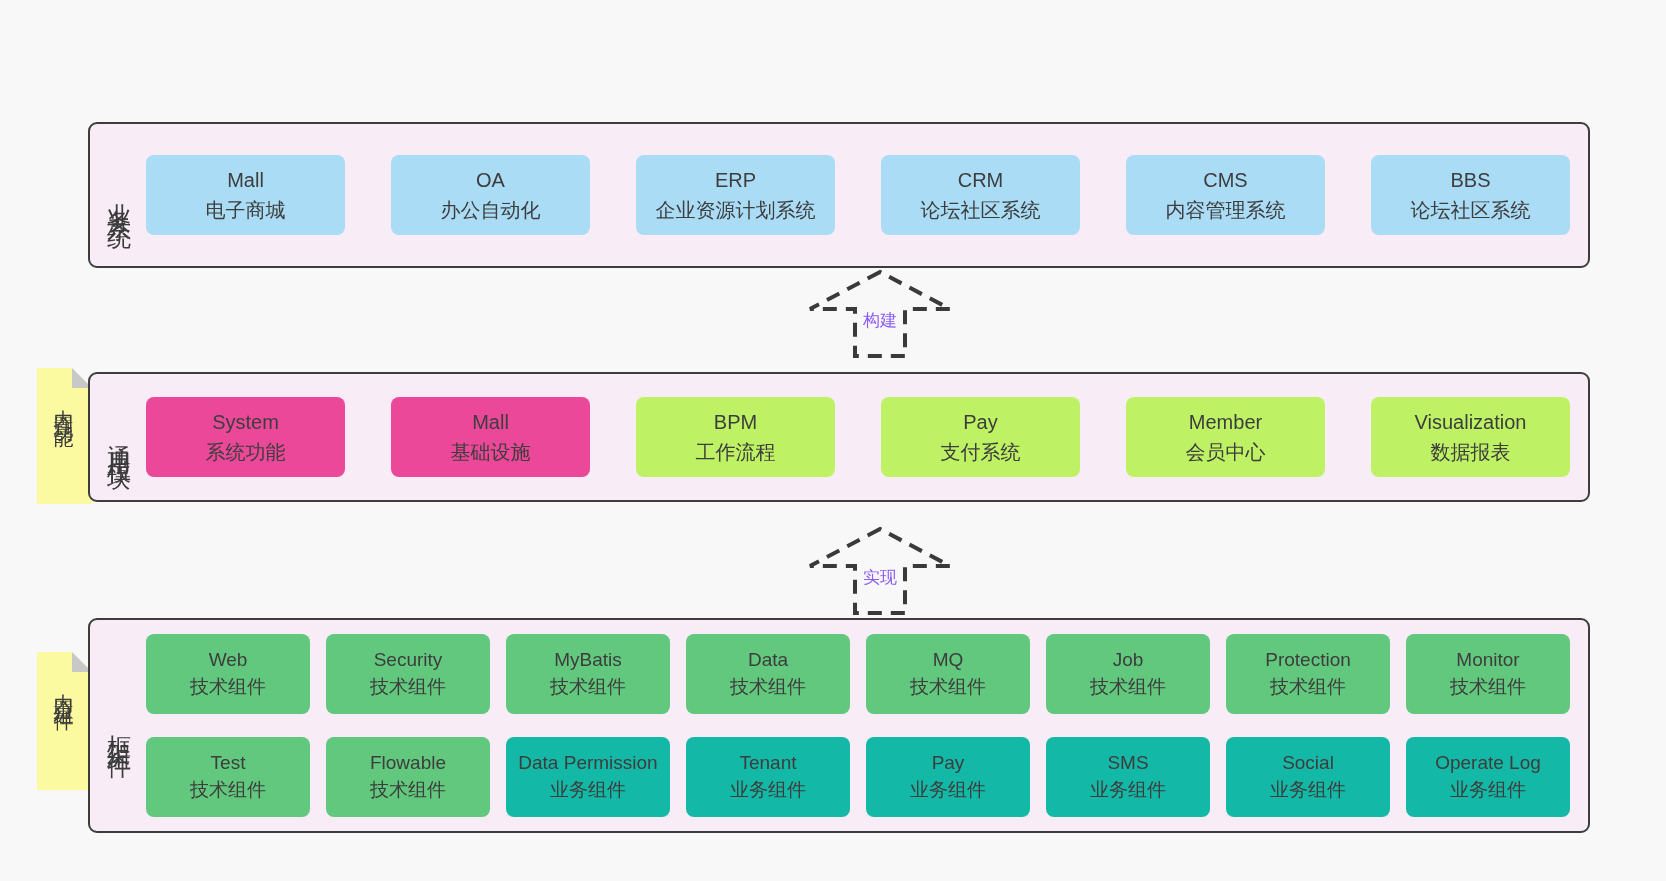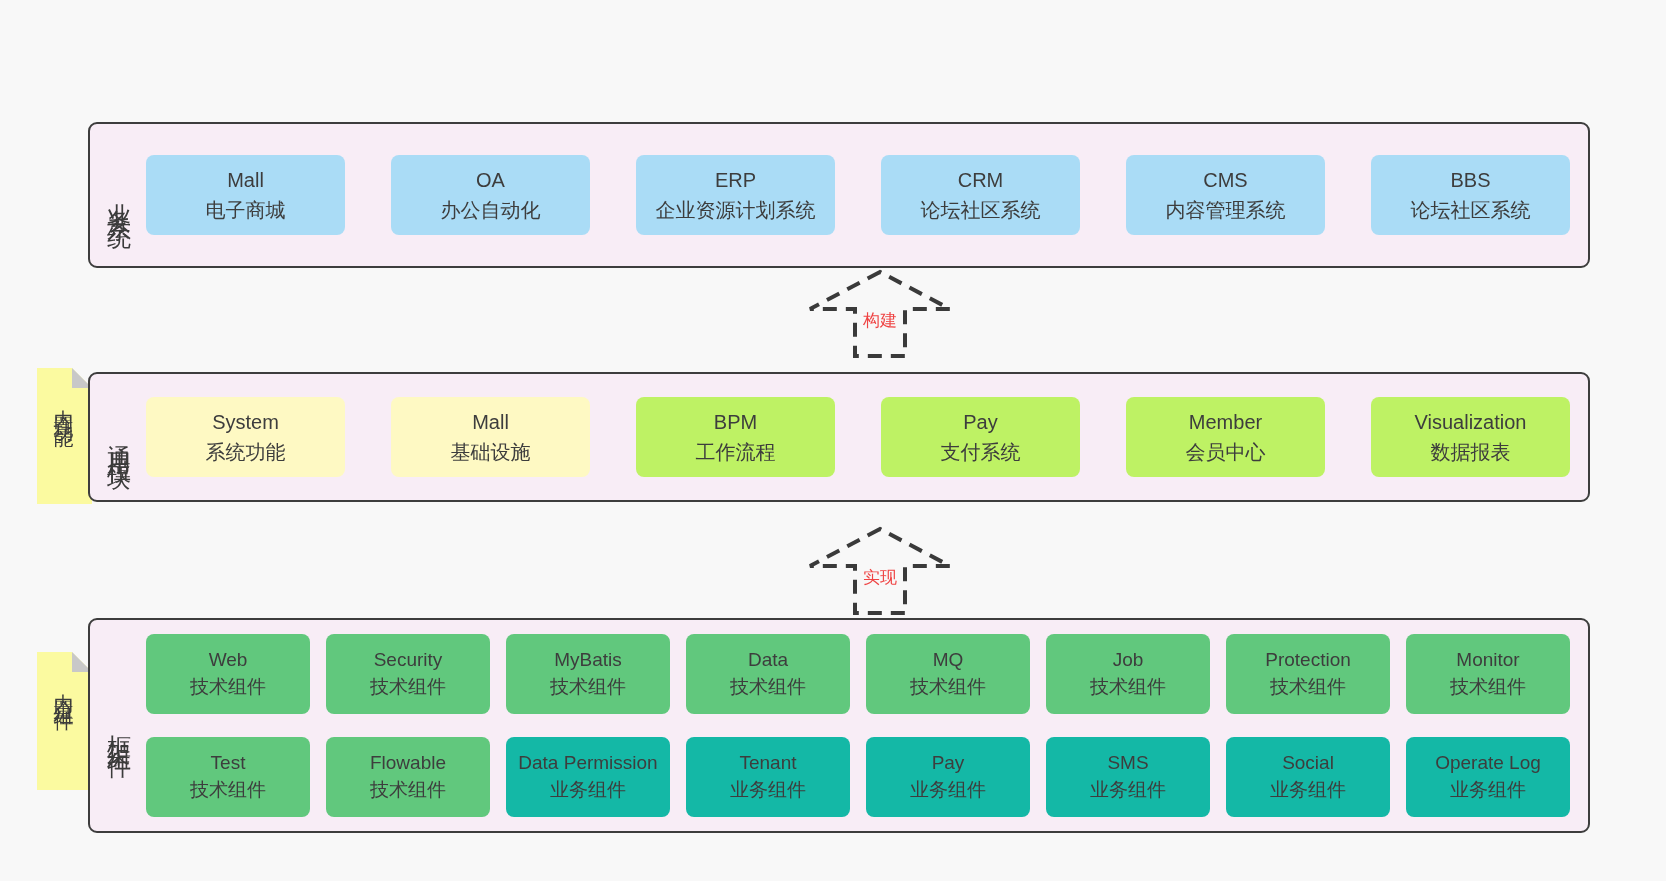--- a/index.html
+++ b/index.html
@@ -64,21 +64,21 @@
     display:flex;
     flex-direction:column;
     justify-content:center;
     gap:23px;
     padding:0 18px 0 10px;
   }
   .grid .row { display:flex; gap:16px; }
   .grid .box { font-size:19px; line-height:1.42; }
 
   .variant-blue       { background:#aadcf6; }
-  .variant-red        { background:#fef9c3; }
+  .variant-red        { background:#ec4899; }
   .variant-pink       { background:#bef264; }
   .variant-green      { background:#61c87d; }
   .variant-lightgreen { background:#14b8a6; }
 
   
   .note {
     position:absolute;
     left:37px;
     width:55px;
     background:#fbfaa0;
@@ -116,21 +116,21 @@
   #arrow-build     { left:805px; top:268px; }
   #arrow-implement { left:805px; top:525px; }
   .arrow svg { display:block; }
   .arrow-label {
     position:absolute;
     left:50%; top:40px;
     transform:translateX(-50%);
     background:#f8f8f8;
     padding:1px 4px;
     font-size:17px;
-    color:#ef4444;
+    color:#8b5cf6;
     white-space:nowrap;
   }
 </style>
 </head>
 <body>
 
 <div class="note" id="note-modules">
   <span class="note-text">内置功能</span>
 </div>
 <div class="note" id="note-components">

